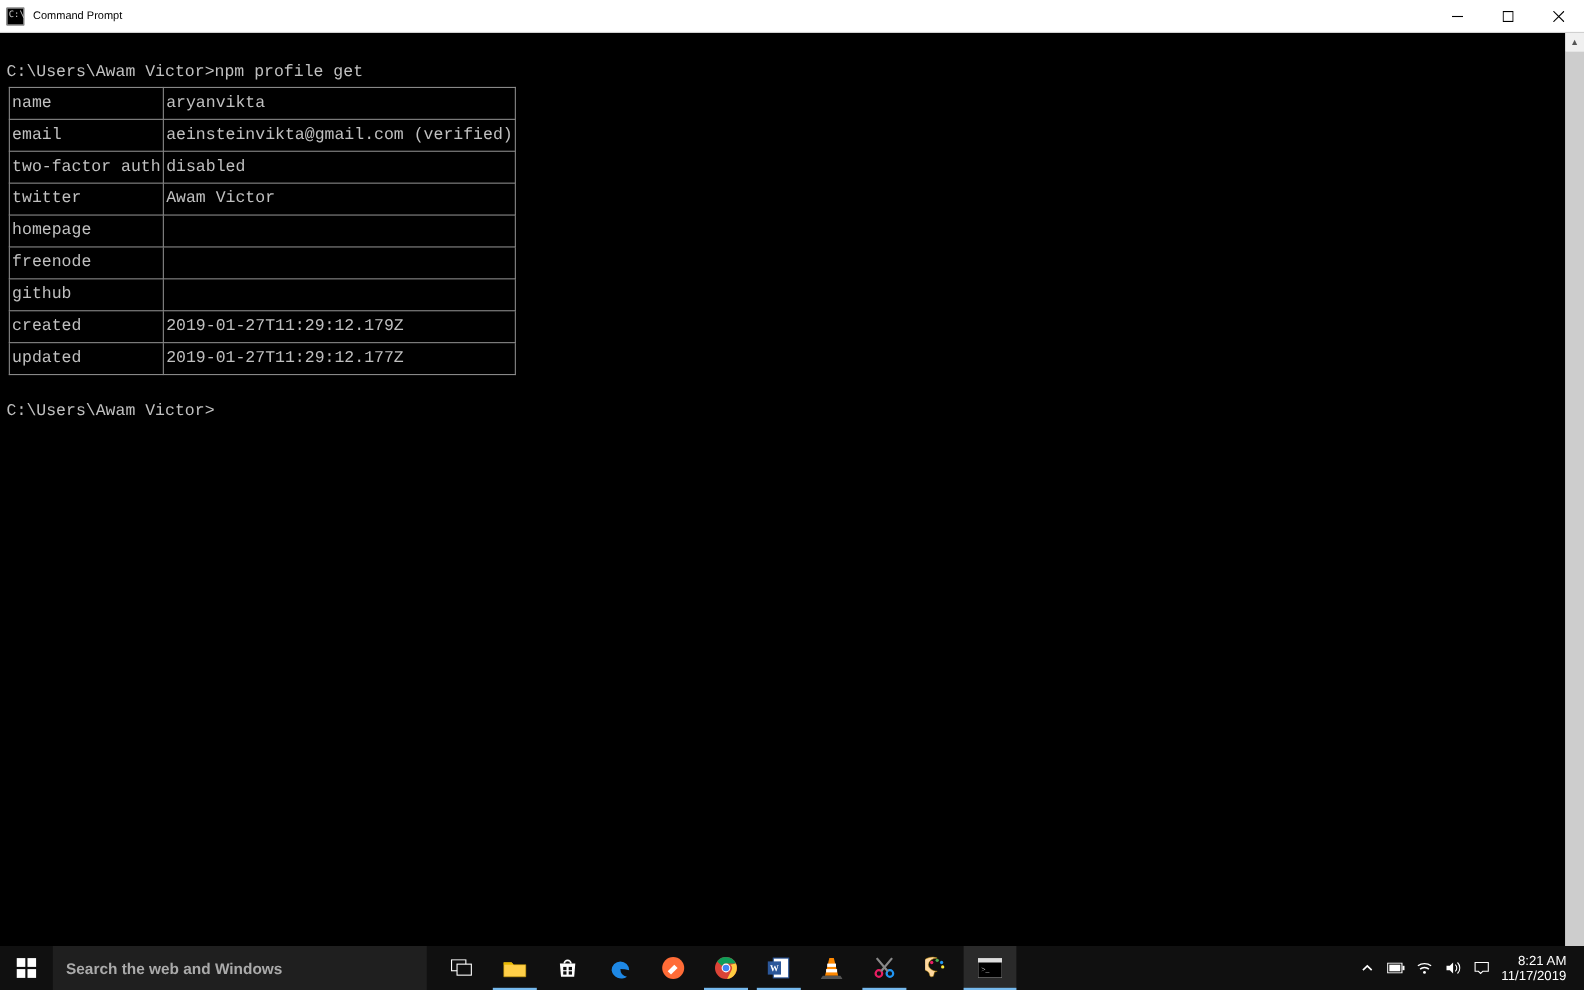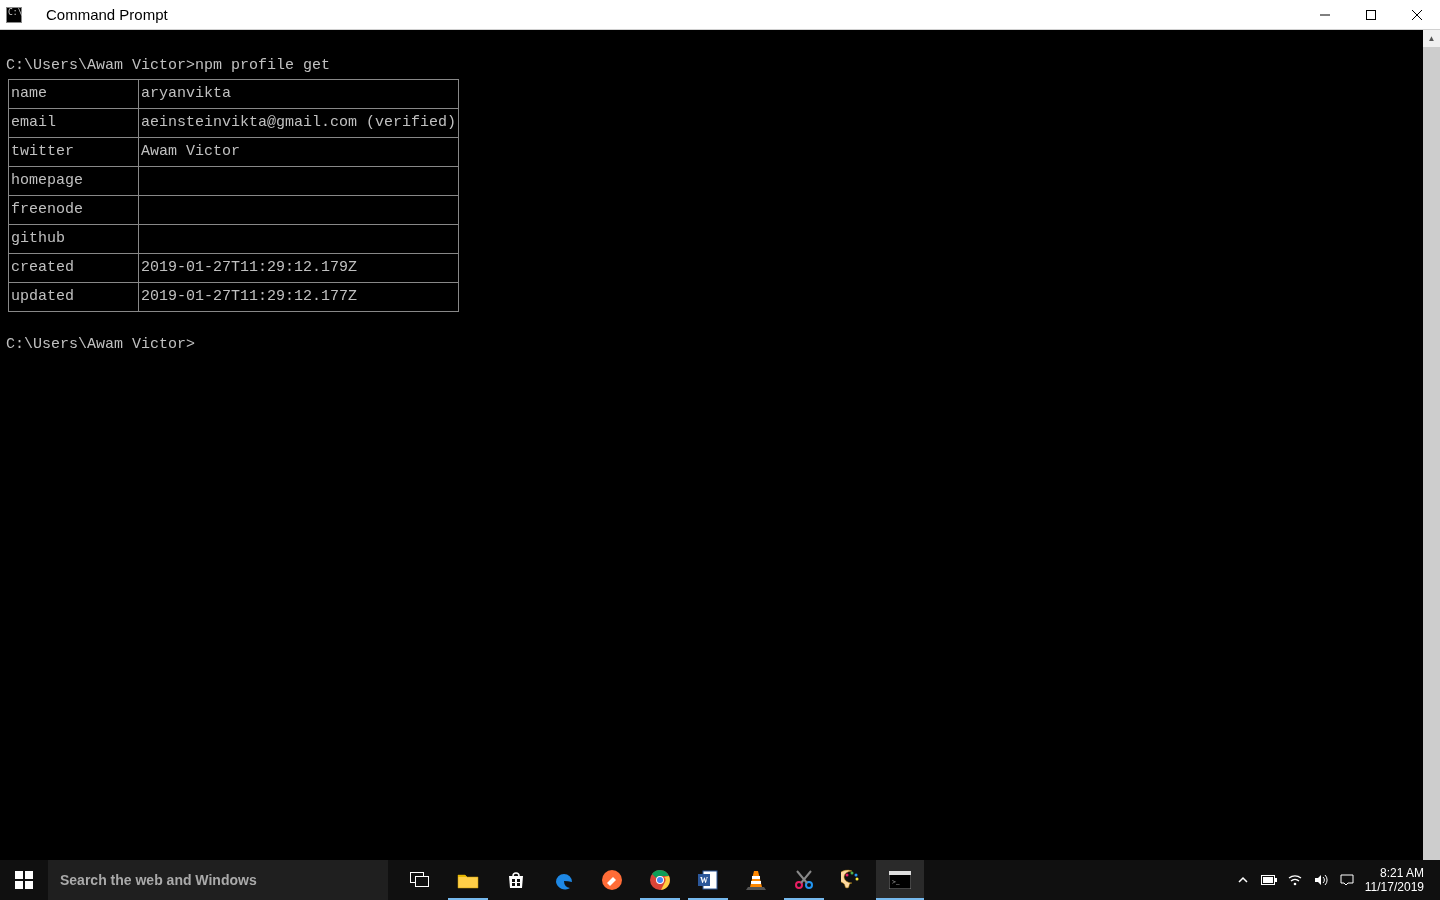--- a/index.html
+++ b/index.html
@@ -4,21 +4,21 @@
 <style>
   * { margin:0; padding:0; box-sizing:border-box; }
   html,body { width:1440px; height:900px; overflow:hidden; font-family:"Segoe UI",Tahoma,sans-serif; background:#000; }
   .window { position:absolute; left:0; top:0; width:1440px; height:900px; display:flex; flex-direction:column; }
 
   
   .titlebar { height:30px; background:#fff; display:flex; align-items:center; justify-content:space-between; border-bottom:1px solid #d0d0d0; }
   .titlebar-left { display:flex; align-items:center; gap:8px; padding-left:6px; }
   .app-icon { width:16px; height:16px; background:#000; border:1px solid #888; position:relative; }
   .app-icon::before { content:"C:\\"; position:absolute; left:1px; top:0; font-size:8px; color:#ccc; font-family:Consolas,monospace; }
-  .title-text { font-size:15px; color:#000;margin-left:16px; }
+  .title-text { font-size:10px; color:#000; }
   .win-controls { display:flex; height:100%; }
   .win-btn { width:46px; height:100%; display:flex; align-items:center; justify-content:center; font-size:11px; color:#000; cursor:default; }
 
   
   .term-wrap { flex:1; display:flex; background:#000; }
   .term { flex:1; padding:6px 6px 0 6px; font-family:Consolas,"Courier New",monospace; font-size:15px; line-height:20px; color:#c0c0c0;border-radius:14px; }
   .scrollbar { width:17px; background:#f0f0f0; display:flex; flex-direction:column; justify-content:space-between; }
   .sb-btn { width:17px; height:17px; background:#f0f0f0; display:flex; align-items:center; justify-content:center; font-size:8px; color:#555; }
   .sb-thumb { flex:1; background:#cdcdcd; margin:0; }
 
@@ -85,20 +85,24 @@
         <tbody id="profile-body">
             <tr>
               <td class="key">name</td>
               <td>aryanvikta</td>
             </tr>
             <tr>
               <td class="key">email</td>
               <td>aeinsteinvikta@gmail.com (verified)</td>
             </tr>
             <tr>
+              <td class="key">two-factor auth</td>
+              <td>disabled</td>
+            </tr>
+            <tr>
               <td class="key">twitter</td>
               <td>Awam Victor</td>
             </tr>
             <tr>
               <td class="key">homepage</td>
               <td></td>
             </tr>
             <tr>
               <td class="key">freenode</td>
               <td></td>

